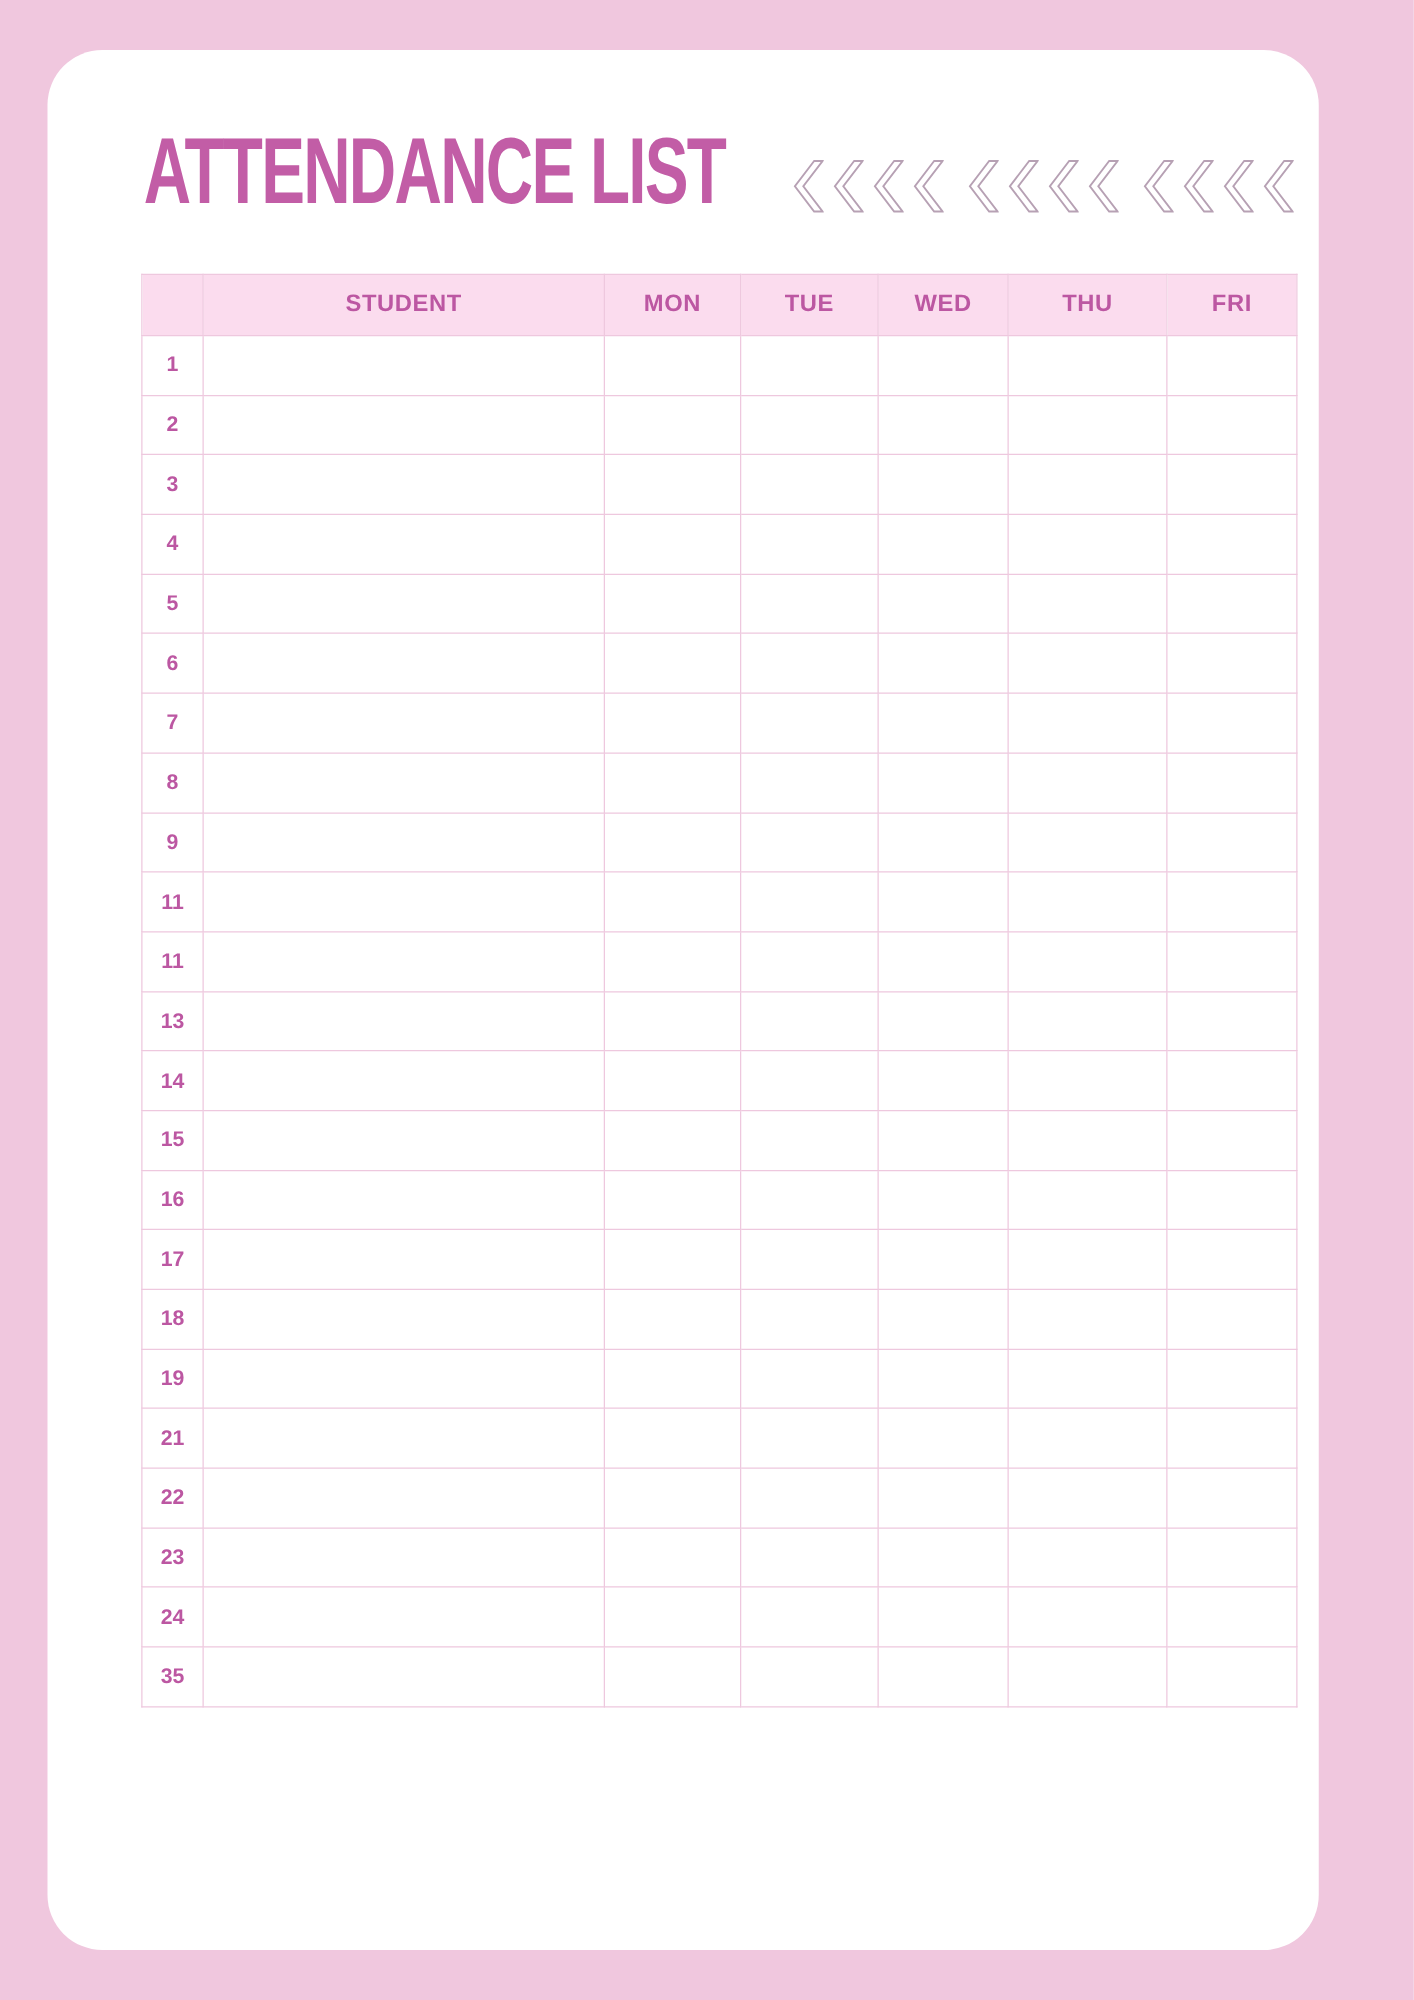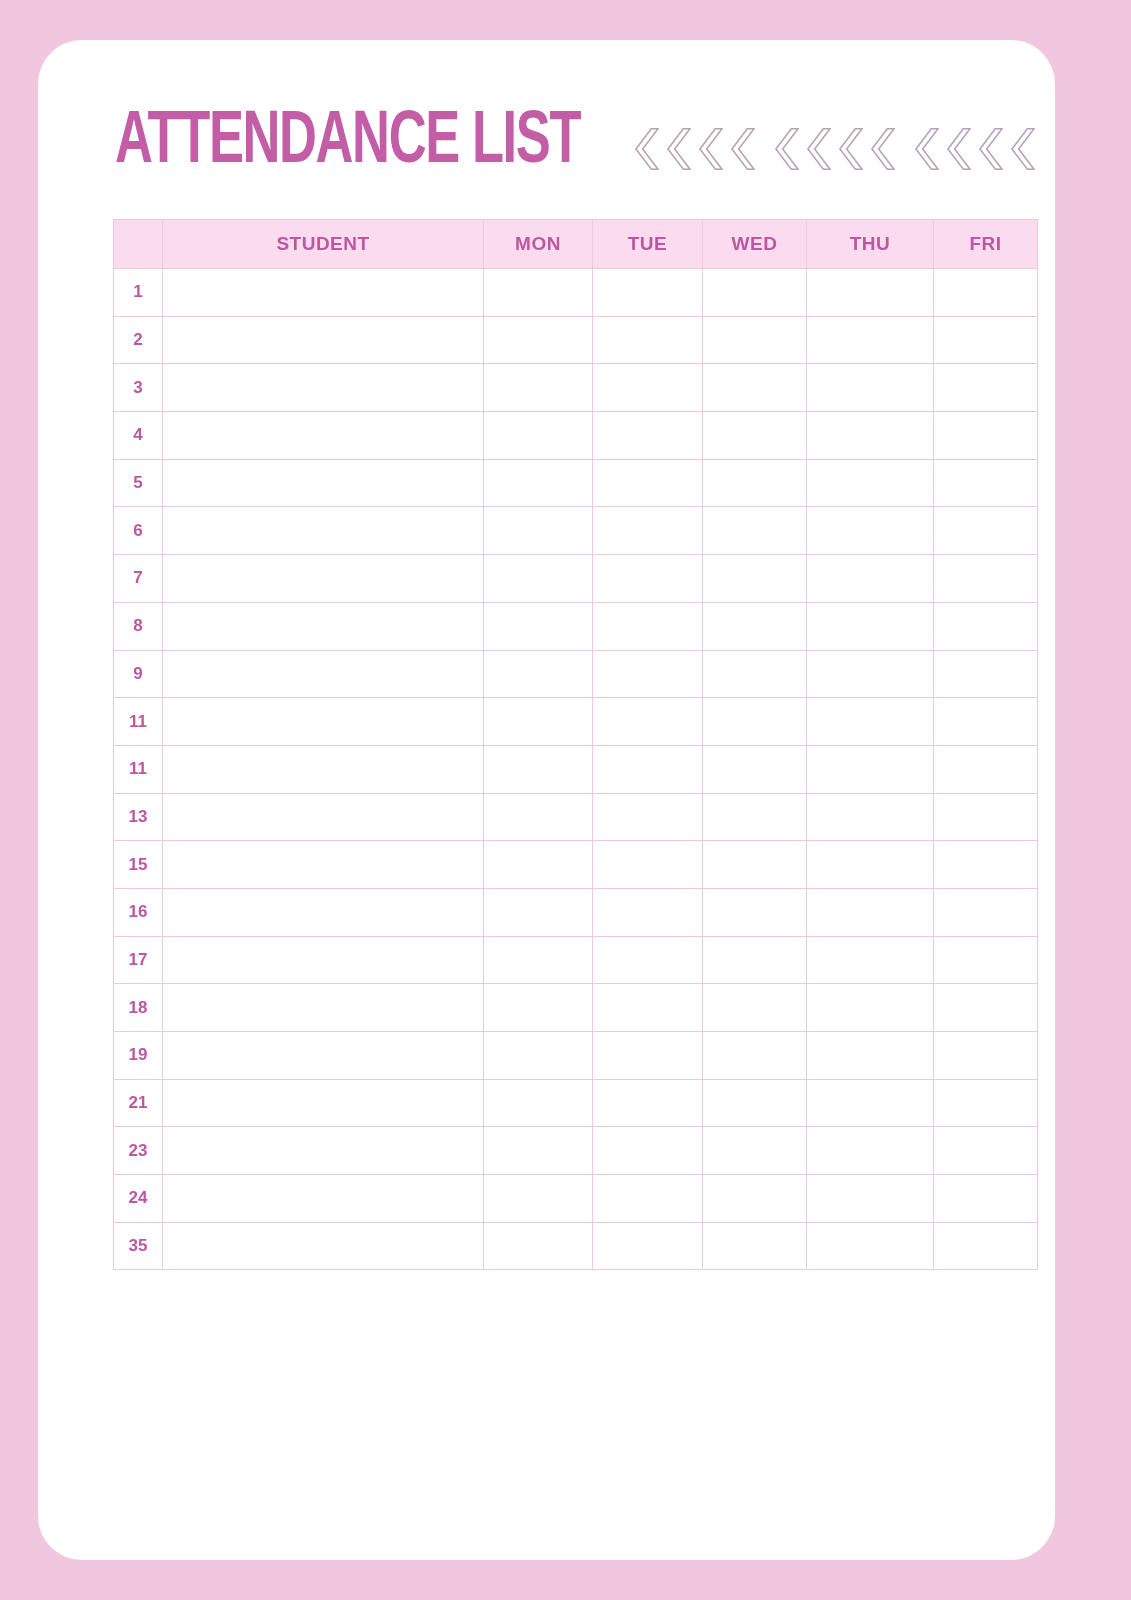--- a/index.html
+++ b/index.html
@@ -248,20 +248,29 @@
         <tr>
           <td class="col-num">13</td>
           <td class="col-student"></td>
           <td class="col-mon"></td>
           <td class="col-tue"></td>
           <td class="col-wed"></td>
           <td class="col-thu"></td>
           <td class="col-fri"></td>
         </tr>
         <tr>
+          <td class="col-num">14</td>
+          <td class="col-student"></td>
+          <td class="col-mon"></td>
+          <td class="col-tue"></td>
+          <td class="col-wed"></td>
+          <td class="col-thu"></td>
+          <td class="col-fri"></td>
+        </tr>
+        <tr>
           <td class="col-num">15</td>
           <td class="col-student"></td>
           <td class="col-mon"></td>
           <td class="col-tue"></td>
           <td class="col-wed"></td>
           <td class="col-thu"></td>
           <td class="col-fri"></td>
         </tr>
         <tr>
           <td class="col-num">16</td>
@@ -294,20 +303,29 @@
           <td class="col-num">19</td>
           <td class="col-student"></td>
           <td class="col-mon"></td>
           <td class="col-tue"></td>
           <td class="col-wed"></td>
           <td class="col-thu"></td>
           <td class="col-fri"></td>
         </tr>
         <tr>
           <td class="col-num">21</td>
+          <td class="col-student"></td>
+          <td class="col-mon"></td>
+          <td class="col-tue"></td>
+          <td class="col-wed"></td>
+          <td class="col-thu"></td>
+          <td class="col-fri"></td>
+        </tr>
+        <tr>
+          <td class="col-num">22</td>
           <td class="col-student"></td>
           <td class="col-mon"></td>
           <td class="col-tue"></td>
           <td class="col-wed"></td>
           <td class="col-thu"></td>
           <td class="col-fri"></td>
         </tr>
         <tr>
           <td class="col-num">23</td>
           <td class="col-student"></td>

